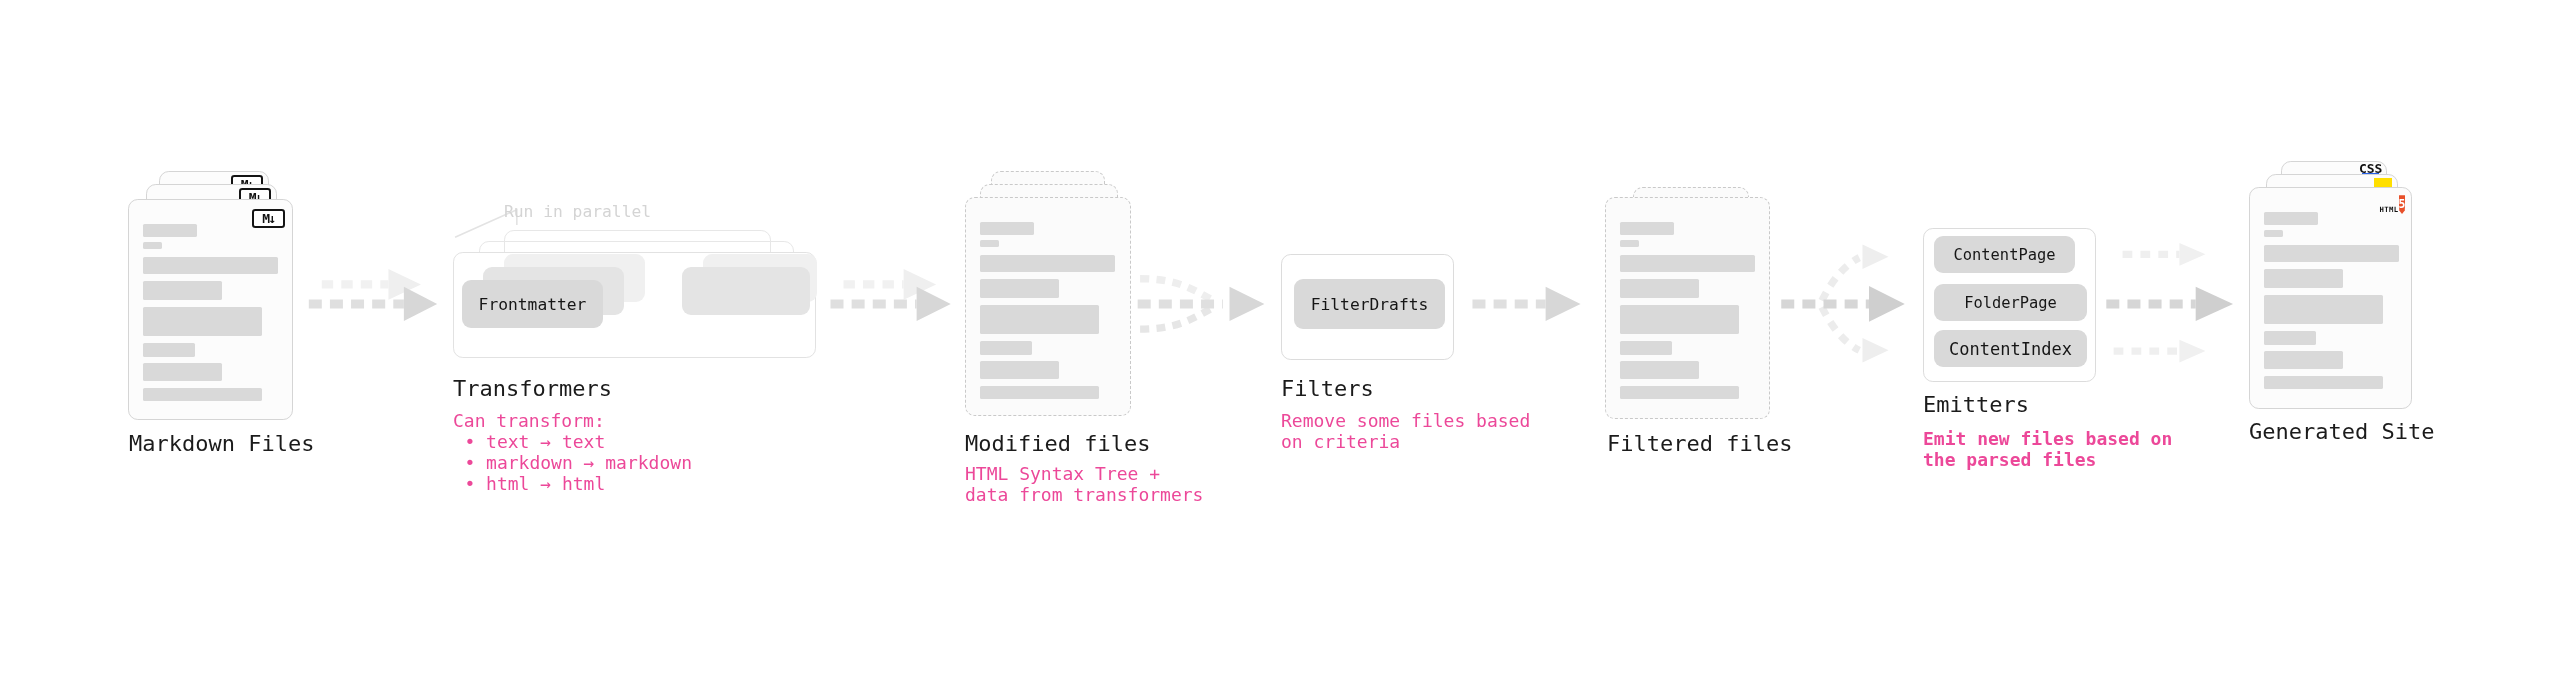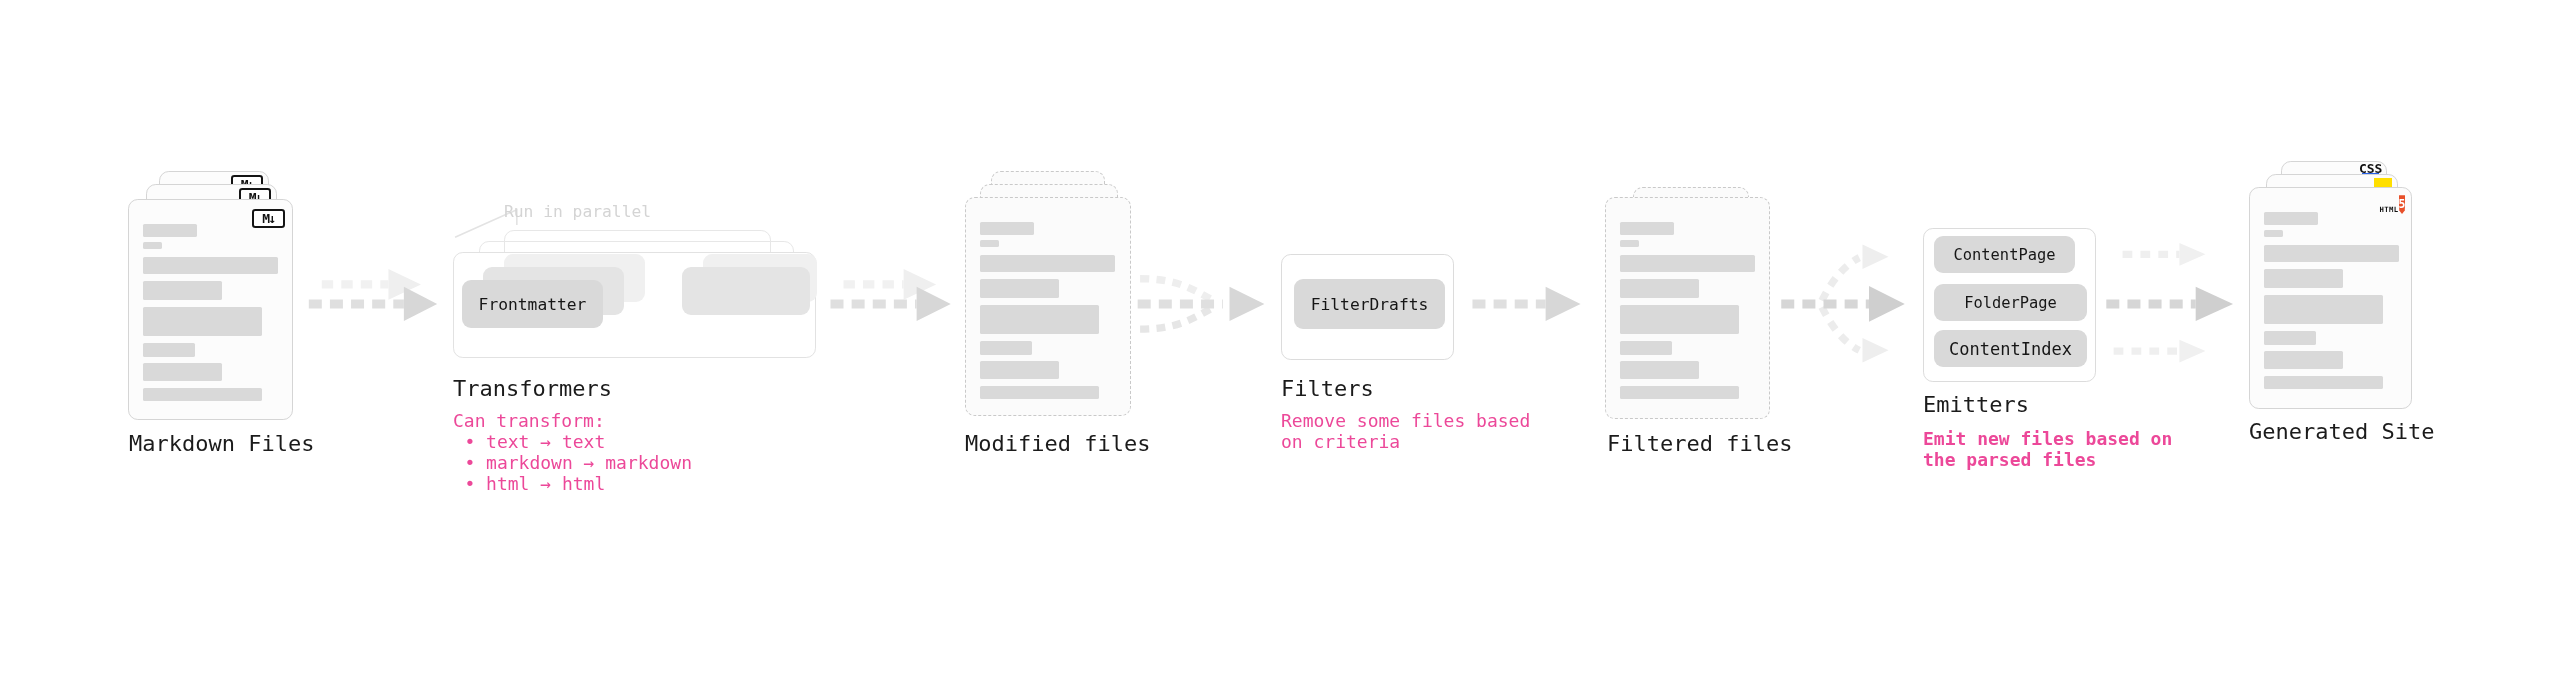--- a/index.html
+++ b/index.html
@@ -174,20 +174,24 @@
         <i style="width: 18.7px; height: 6.5px; margin-top: 4.9px;"></i>
         <i style="width: 135px; height: 17px; margin-top: 8.1px;"></i>
         <i style="width: 79px; height: 18.7px; margin-top: 7.3px;"></i>
         <i style="width: 119px; height: 28.4px; margin-top: 7.3px;"></i>
         <i style="width: 52px; height: 14px; margin-top: 7.3px;"></i>
         <i style="width: 79px; height: 18px; margin-top: 6.5px;"></i>
         <i style="width: 119px; height: 13px; margin-top: 6.5px;"></i>
       </div>
   </div>
   <div class="h" style="left:965px;top:430px;">Modified files</div>
+  <div class="desc" style="left:965px;top:463px;">
+    <div>HTML Syntax Tree +</div>
+    <div>data from transformers</div>
+  </div>
 
   <div class="obox mid" style="left:1281px;top:254px;width:173px;height:106px;"></div>
   <div class="pill" style="left:1294px;top:279px;width:151px;height:50px;">FilterDrafts</div>
   <div class="h" style="left:1281px;top:375px;">Filters</div>
   <div class="desc" style="left:1281px;top:410px;">
     <div>Remove some files based</div>
     <div>on criteria</div>
   </div>
 
   <div class="card dashed" style="left:1633px;top:187px;width:116px;height:221px;"></div>

